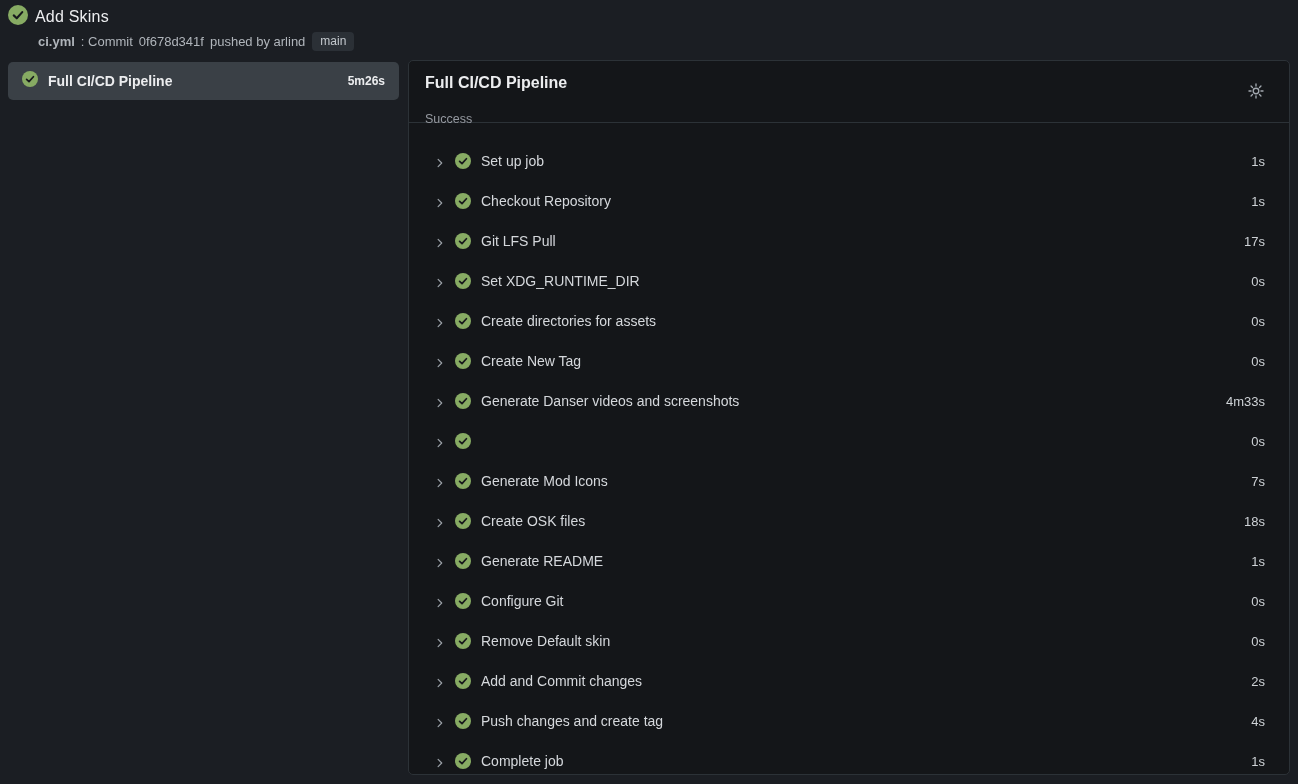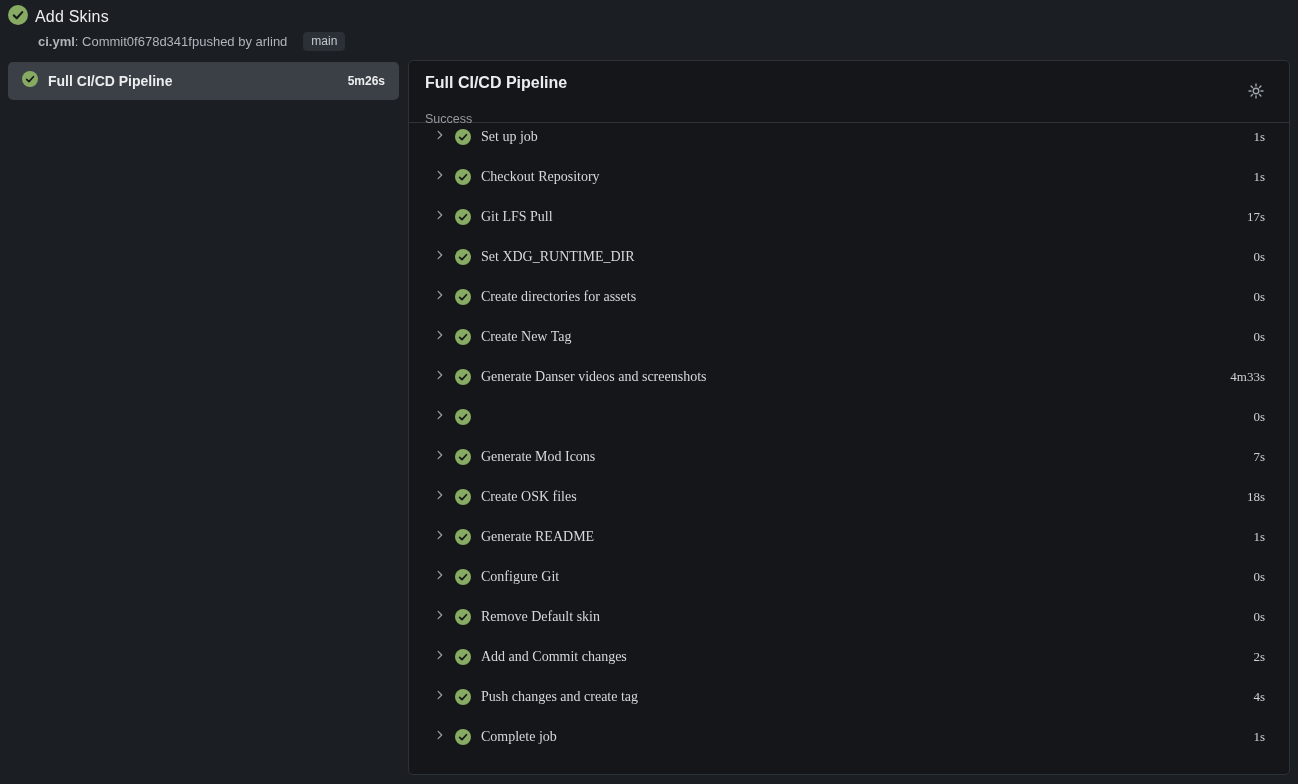--- a/index.html
+++ b/index.html
@@ -23,24 +23,24 @@
     width:1298px;height:784px;position:relative;overflow:hidden;
     background:var(--page-bg);
     font-family:"Liberation Sans", sans-serif;
     -webkit-font-smoothing:antialiased;
   }
 
   
   .run-header{position:absolute;left:8px;top:5px;}
   .run-title-row{display:flex;align-items:center;gap:7px;}
   .run-title{font-size:16px;font-weight:400;color:var(--text-strong);letter-spacing:.2px;text-align:right;}
-  .run-subtitle{margin-left:30px;margin-top:3px;font-size:13px;color:var(--text-subtitle);display:flex;align-items:center;}
+  .run-subtitle{margin-left:30px;margin-top:3px;font-size:13px;color:var(--text-subtitle);display:flex;align-items:center;gap:6px;}
   .run-subtitle .wf{font-weight:700;}
   .branch-badge{
-    display:inline-block;margin-left:16px;padding:2px 8px 3px;
+    display:inline-block;margin-left:1px;padding:2px 8px 3px;
     background:var(--badge-bg);color:var(--badge-text);
     border-radius:4px;font-size:12px;line-height:14px;
   }
 
   
   .job-item{
     position:absolute;left:8px;top:62px;width:391px;height:38px;
     background:var(--job-item-bg);border-radius:5px;
     display:flex;align-items:center;padding:0 14px;cursor:pointer;
   }
@@ -58,22 +58,22 @@
   .panel-status{font-size:12.5px;color:var(--text-muted);margin-top:19px;}
   .gear-btn{
     position:absolute;right:22px;top:19px;width:22px;height:22px;
     display:flex;align-items:center;justify-content:center;
     color:#a2a8af;cursor:pointer;background:none;border:none;padding:0;
   }
 
   
   .steps{padding:6px 0 7px;}
   .step-row{
-    height:40px;display:flex;align-items:flex-start;
-    padding:0 24px 0 25px;cursor:pointer;font-family:Liberation Serif, serif;
+    height:40px;display:flex;align-items:flex-end;
+    padding:0 24px 0 25px;cursor:pointer;
   }
   .chevron{display:flex;align-items:center;color:#9aa0a7;flex:0 0 auto;}
   .step-check{margin-left:9px;display:flex;align-items:center;flex:0 0 auto;}
   .step-name{margin-left:10px;font-size:14px;color:var(--text-row);}
   .step-duration{margin-left:auto;font-size:13px;color:var(--duration-text);}
 
   .check-circle-bg{fill:var(--success-green);}
   .check-circle-mark{stroke:var(--check-mark);}
 </style>
 </head>

